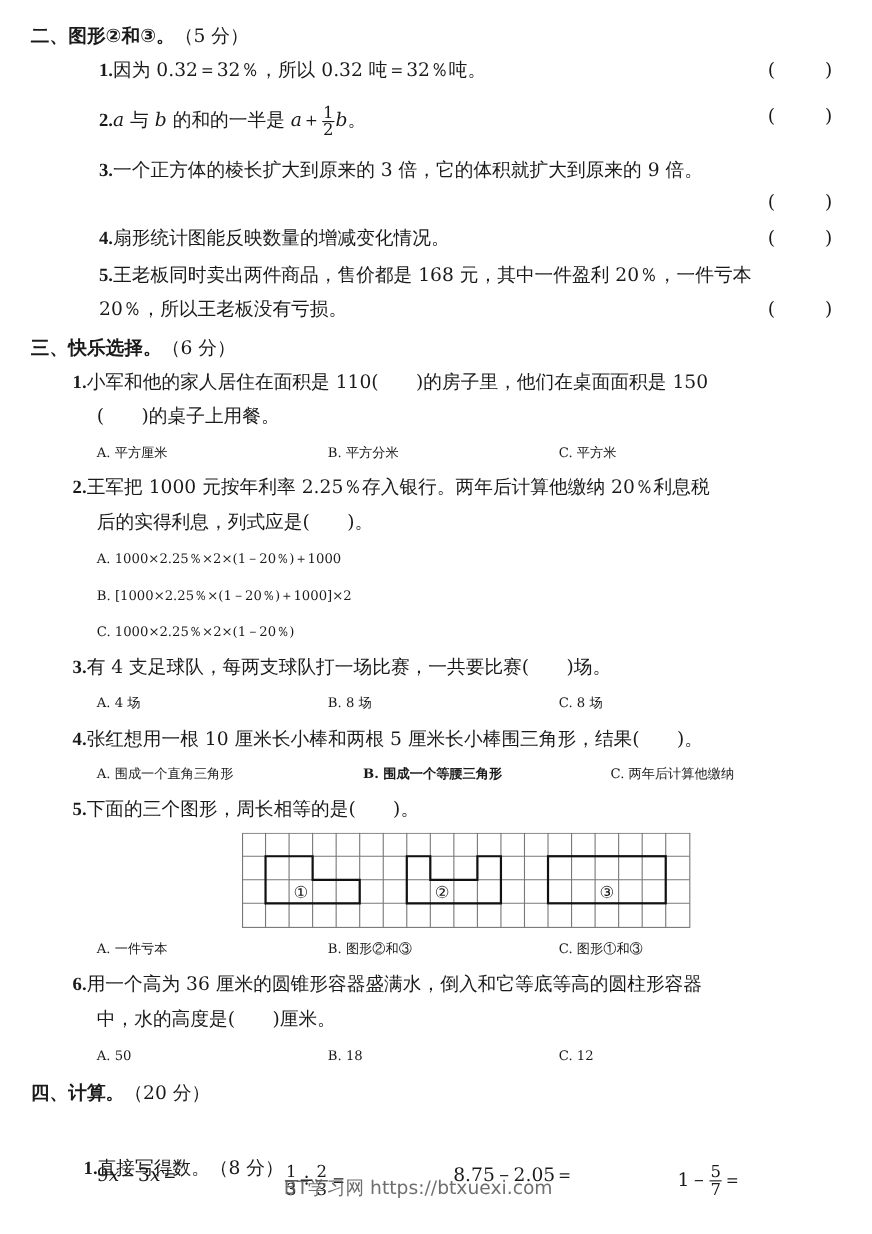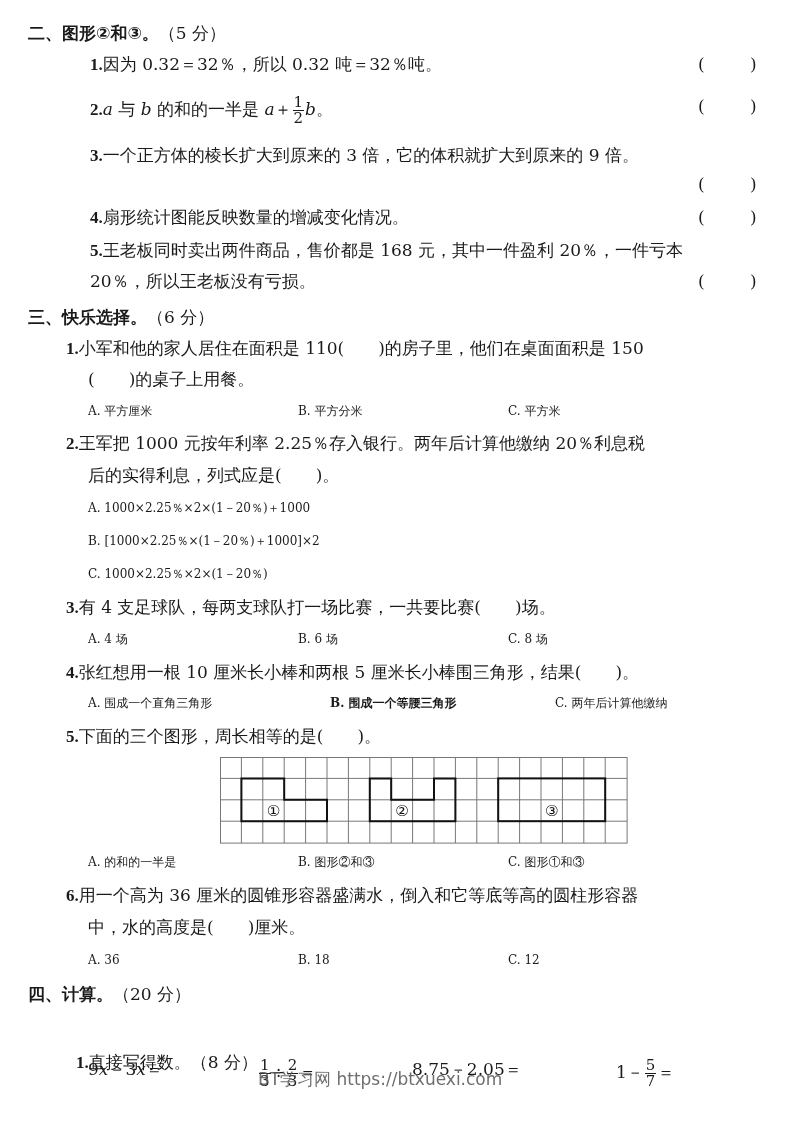--- a/index.html
+++ b/index.html
@@ -76,21 +76,21 @@
 </div>
 <div class="line" style="left:88px; top:464px;">后的实得利息，列式应是(　　)。</div>
 <span class="opt" style="left:88px; top:497px;">A. 1000×2.25％×2×(1－20％)＋1000</span>
 <span class="opt" style="left:88px; top:530px;">B. [1000×2.25％×(1－20％)＋1000]×2</span>
 <span class="opt" style="left:88px; top:563px;">C. 1000×2.25％×2×(1－20％)</span>
 
 <div class="line" style="left:66px; top:596px;">
   <span class="num">3.</span><span>有 4 支足球队，每两支球队打一场比赛，一共要比赛(　　)场。</span>
 </div>
 <span class="opt" style="left:88px; top:628px;">A. 4 场</span>
-<span class="opt" style="left:298px; top:628px;">B. 6 场</span>
+<span class="opt" style="left:298px; top:628px;">B. 8 场</span>
 <span class="opt" style="left:508px; top:628px;">C. 8 场</span>
 
 <div class="line" style="left:66px; top:661px;">
   <span class="num">4.</span><span>张红想用一根 10 厘米长小棒和两根 5 厘米长小棒围三角形，结果(　　)。</span>
 </div>
 <span class="opt" style="left:88px; top:692px;">A. 围成一个直角三角形</span>
 <span class="opt" style="left:330px; top:692px;font-weight:bold;">B. 围成一个等腰三角形</span>
 <span class="opt" style="left:555px; top:692px;">C. 两年后计算他缴纳</span>
 
 <div class="line" style="left:66px; top:725px;">
@@ -130,29 +130,29 @@
 
     <rect x="278.2" y="21.4" width="107" height="42.8"></rect>
   </g>
   <g font-family="DejaVu Sans, sans-serif" font-size="15" fill="#111" text-anchor="middle">
     <text x="53.5" y="59">①</text>
     <text x="181.9" y="59">②</text>
     <text x="331.7" y="59">③</text>
   </g>
 </svg>
 
-<span class="opt" style="left:88px; top:851px;">A. 的和的一半是</span>
+<span class="opt" style="left:88px; top:851px;">A. 一件亏本</span>
 <span class="opt" style="left:298px; top:851px;">B. 图形②和③</span>
 <span class="opt" style="left:508px; top:851px;">C. 图形①和③</span>
 
 <div class="line" style="left:66px; top:884px;">
   <span class="num">6.</span><span>用一个高为 36 厘米的圆锥形容器盛满水，倒入和它等底等高的圆柱形容器</span>
 </div>
 <div class="line" style="left:88px; top:916px;">中，水的高度是(　　)厘米。</div>
-<span class="opt" style="left:88px; top:949px;">A. 36</span>
+<span class="opt" style="left:88px; top:949px;">A. 50</span>
 <span class="opt" style="left:298px; top:949px;">B. 18</span>
 <span class="opt" style="left:508px; top:949px;">C. 12</span>
 
 <div class="sec" style="top:983px;">
   <span>四、计算。</span><span class="pts">（20 分）</span>
 </div>
 <div class="line" style="left:76px; top:1015px;margin-top:36px;">
   <span class="num">1.</span><span>直接写得数。</span><span>（8 分）</span>
 </div>
 

